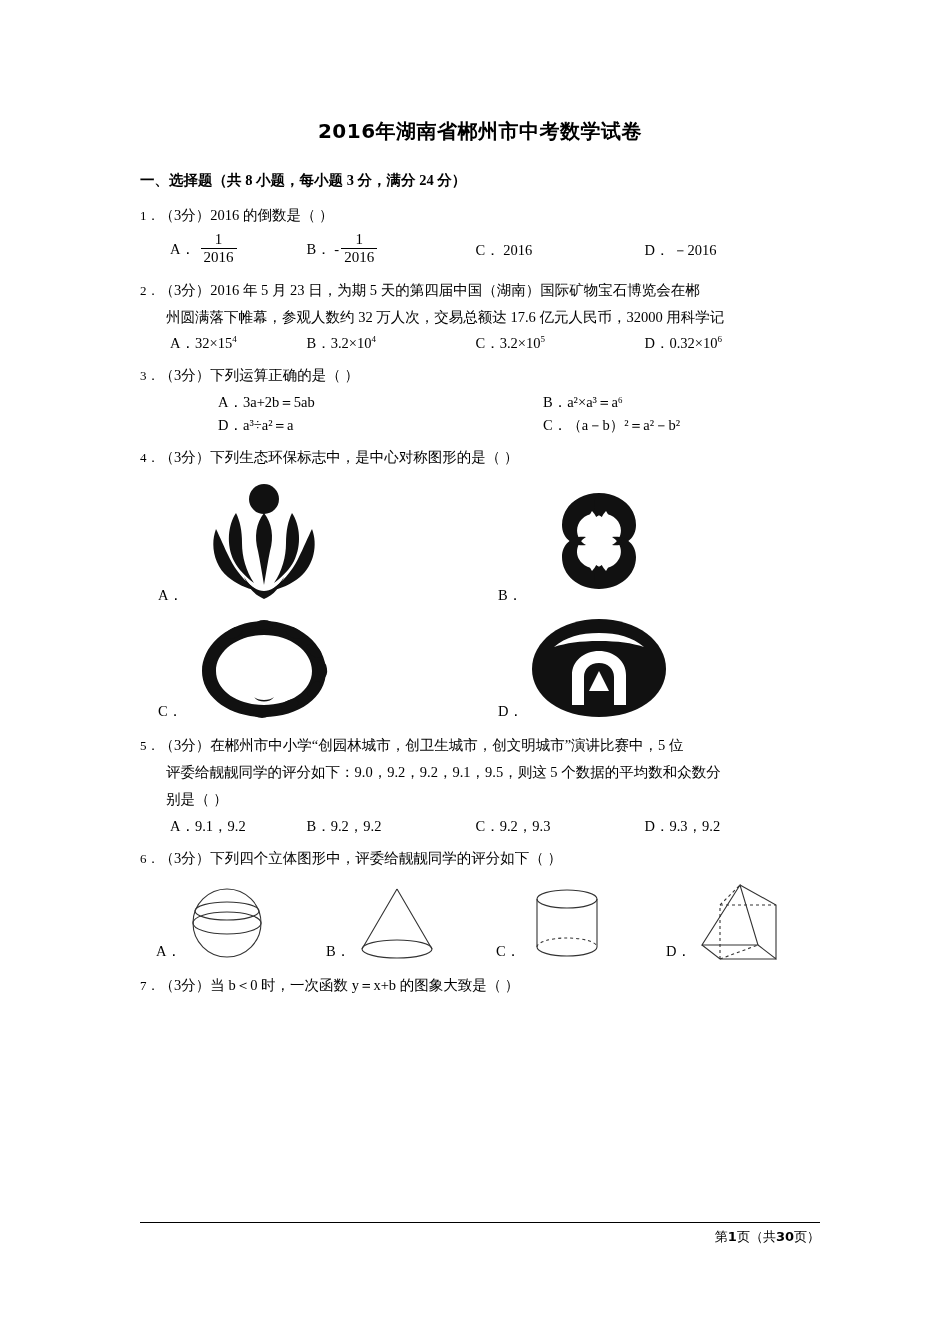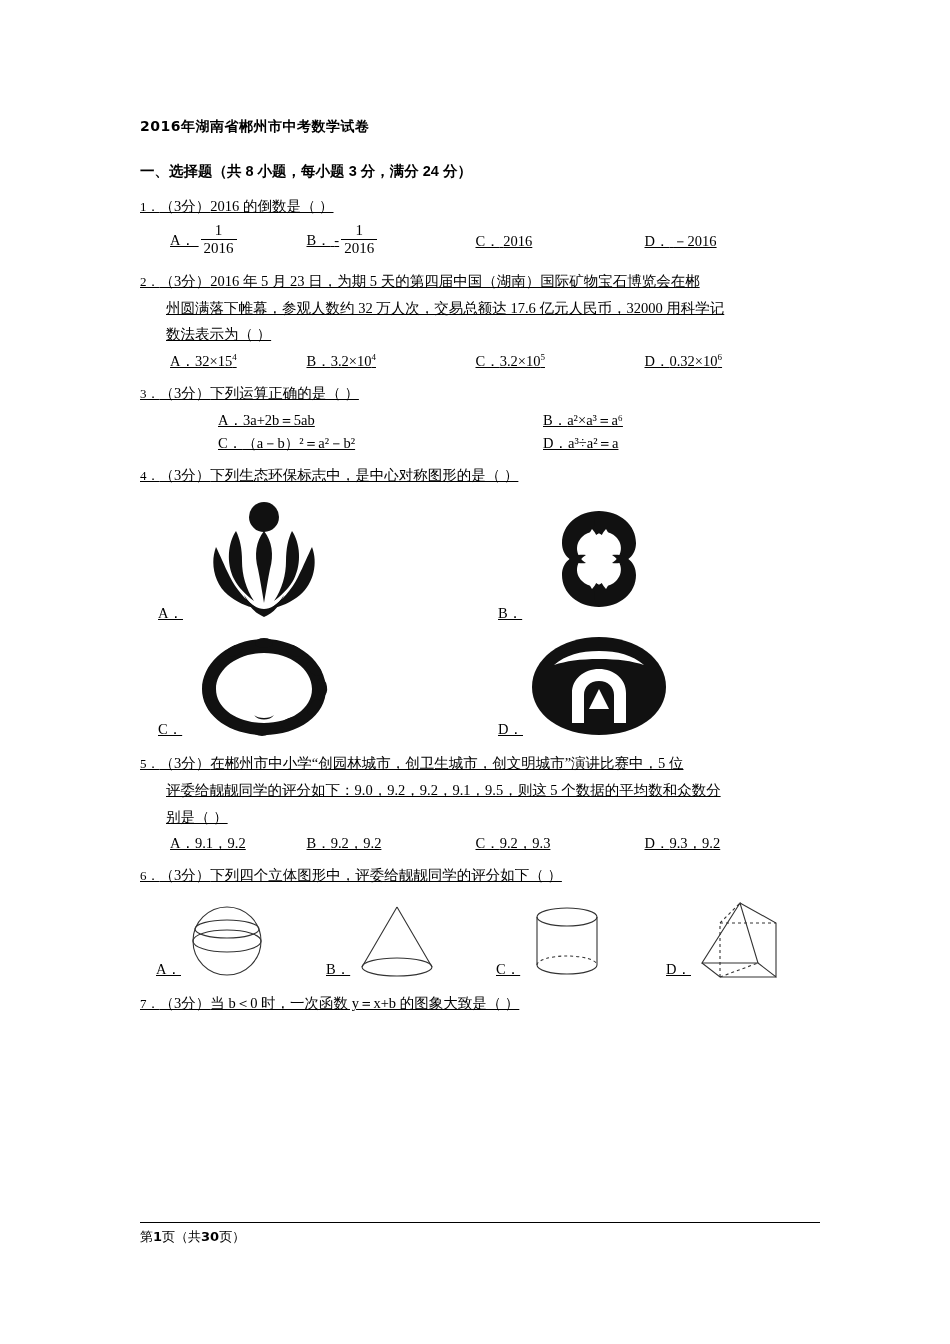--- a/index.html
+++ b/index.html
@@ -23,34 +23,34 @@
     overflow: hidden;
   }
   .content {
     position: absolute;
     left: 140px;
     top: 118px;
     width: 680px;
   }
   h1.doc-title {
     font-family: "DejaVu Sans", sans-serif;
-    font-size: 14px;
+    font-size: 20px;
     font-weight: bold;
+    text-align: center;
     margin: 0 0 26px 0;
     letter-spacing: 0.5px;
   }
   .section-head {
-    font-family: Liberation Sans, sans-serif;
+    font-family: Liberation Serif, serif;
     font-size: 14.5px;
     font-weight: bold;
     margin: 0 0 12px 0;
   }
   .q {
     margin-bottom: 9px;
-    text-decoration: underline;
   }
   .q-text {
     font-size: 14.5px;
     line-height: 1.85;
     text-align: justify;
   }
   .q-num {
     font-size: 13px;
   }
   .indent {
@@ -113,21 +113,21 @@
     padding-left: 16px;
     box-sizing: border-box;
   }
   .footer {
     position: absolute;
     left: 140px;
     top: 1222px;
     width: 680px;
     border-top: 1.5px solid #000;
     padding-top: 5px;
-    text-align: left;
+    text-align: right;
     font-family: "DejaVu Sans", sans-serif;
     font-size: 13px;
   }
   .footer b { font-weight: bold; }
   svg { display: block; }
 </style>
 </head>
 <body>
 
 <div class="page">
@@ -160,21 +160,20 @@
           <span>－2016</span>
         </div>
       </div>
     </div>
 
     <div class="q">
       <div class="q-text">
         <span class="q-num">2．</span><span>（3分）</span><span>2016 年 5 月 23 日，为期 5 天的第四届中国（湖南）国际矿物宝石博览会在郴</span>
       </div>
       <div class="q-text indent">州圆满落下帷幕，参观人数约 32 万人次，交易总额达 17.6 亿元人民币，32000 用科学记</div>
-      <div class="q-text indent">数法表示为（      ）</div>
       <div class="opts">
         <div class="opt-w-a">
           <span>A．</span><span>32×15</span><sup>4</sup>
         </div>
         <div class="opt-w-b">
           <span>B．</span><span>3.2×10</span><sup>4</sup>
         </div>
         <div class="opt-w-c">
           <span>C．</span><span>3.2×10</span><sup>5</sup>
         </div>
@@ -191,24 +190,24 @@
       <div class="opts two">
         <div>
           <span>A．</span><span>3a+2b＝5ab</span>
         </div>
         <div>
           <span>B．</span><span>a²×a³＝a⁶</span>
         </div>
       </div>
       <div class="opts two">
         <div>
+          <span>D．</span><span>a³÷a²＝a</span>
+        </div>
+        <div>
           <span>C．</span><span>（a－b）²＝a²－b²</span>
-        </div>
-        <div>
-          <span>D．</span><span>a³÷a²＝a</span>
         </div>
       </div>
     </div>
 
     <div class="q">
       <div class="q-text">
         <span class="q-num">4．</span><span>（3分）</span><span>下列生态环保标志中，是中心对称图形的是（      ）</span>
       </div>
 
       <div class="figrow">

